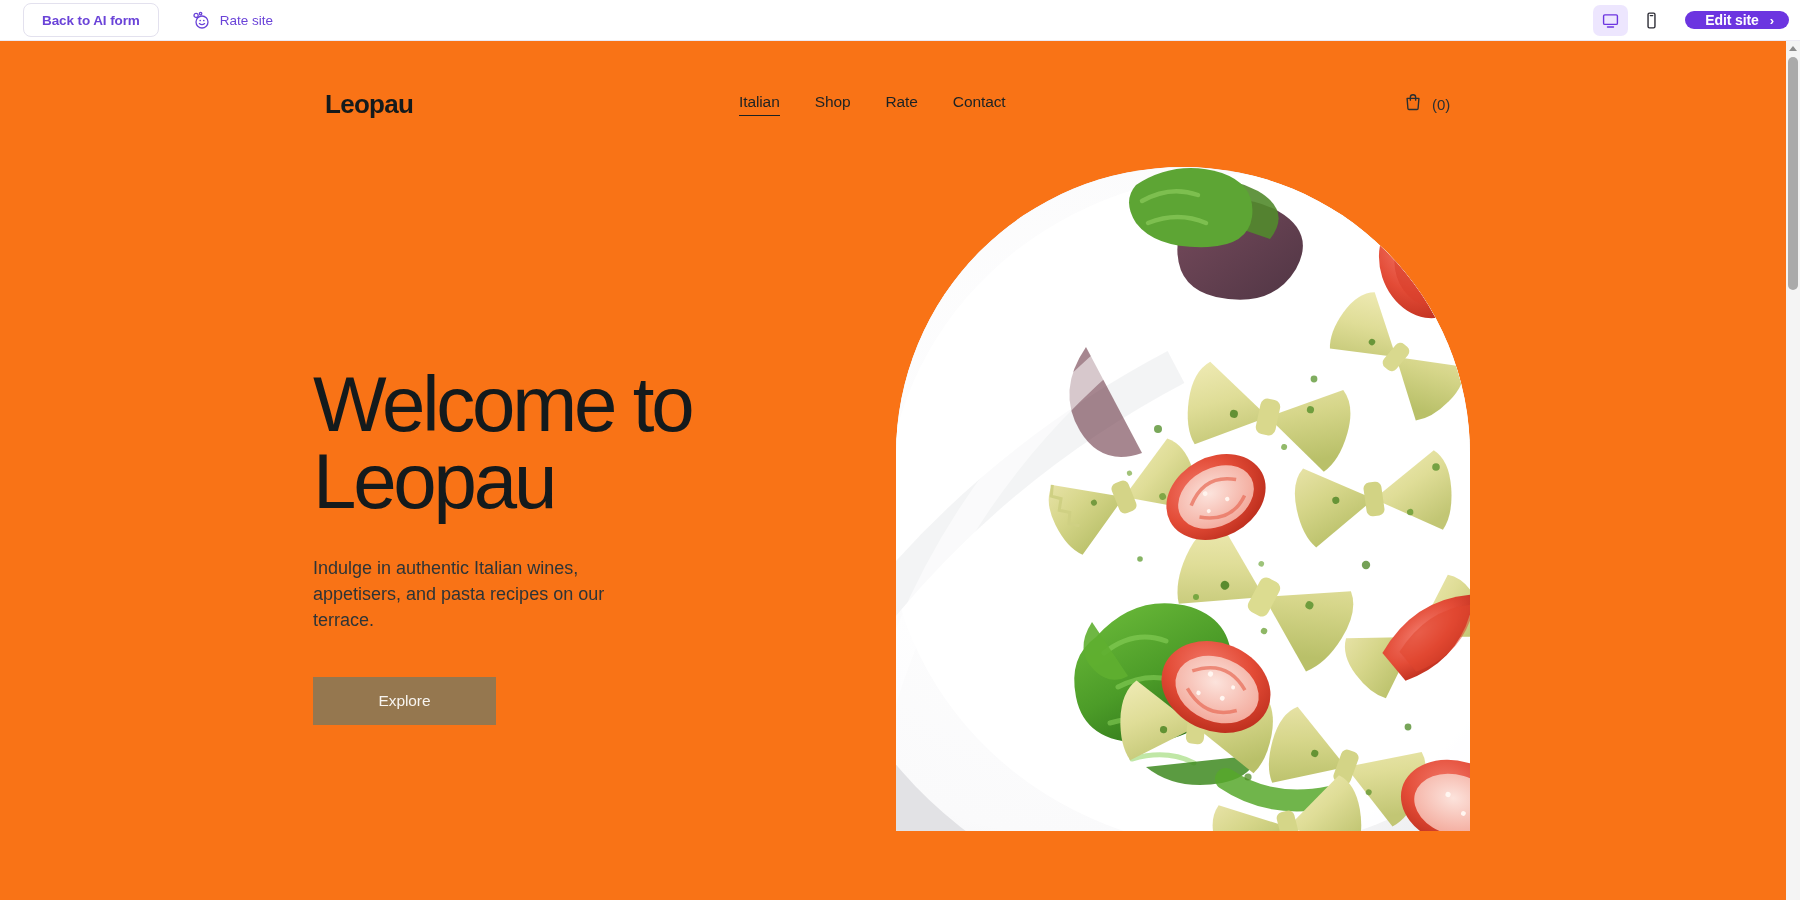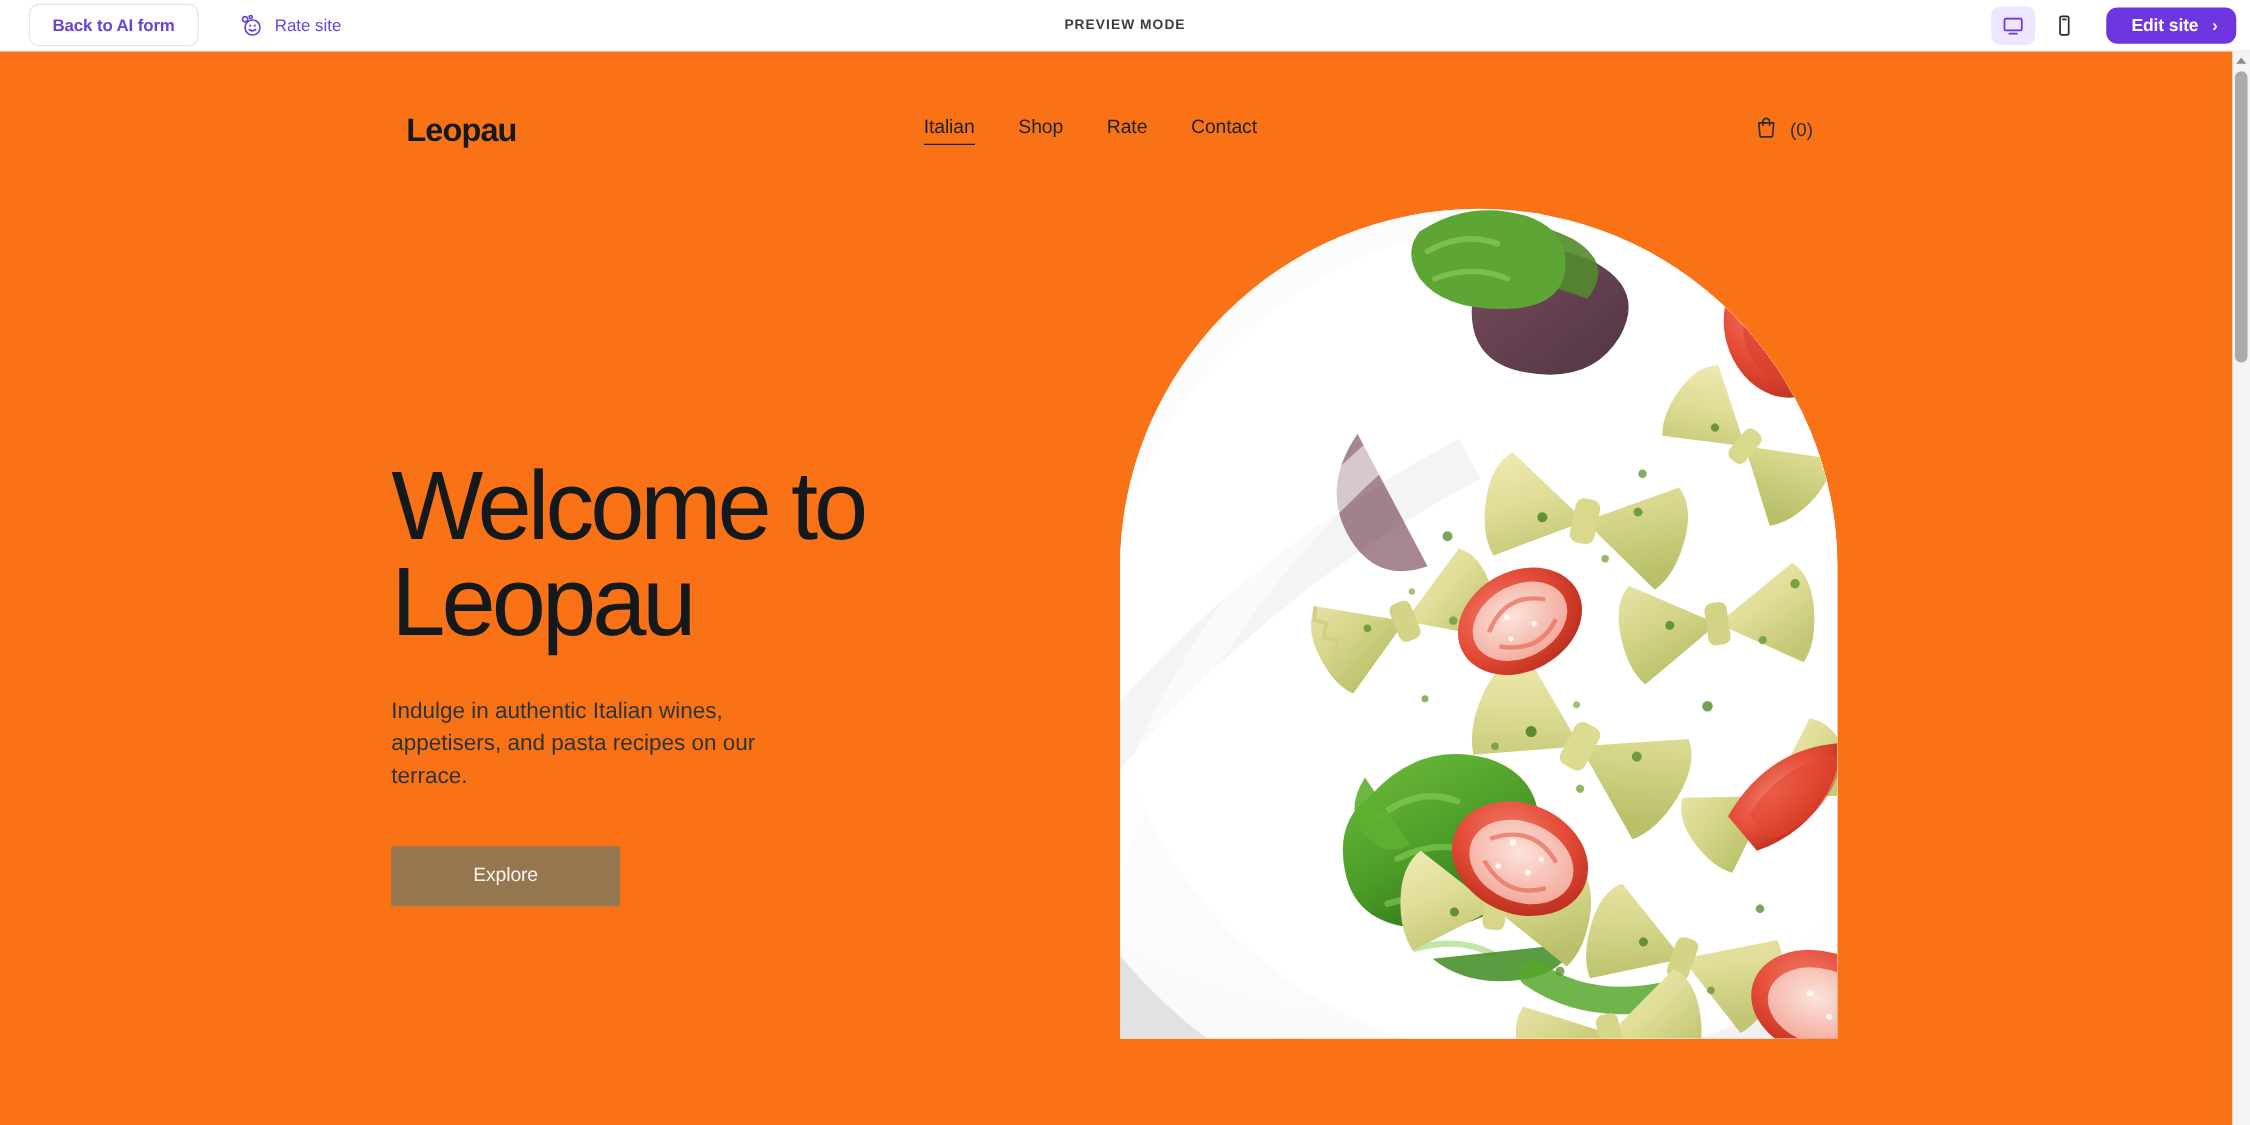--- a/index.html
+++ b/index.html
@@ -81,21 +81,21 @@
     display: flex; align-items: center; justify-content: center;
     cursor: pointer;
     background: transparent;
     border: none;
   }
   .device-btn.active { background: #EDE6FE; }
   .device-btn svg { display: block; }
 
   .edit-site-btn {
     margin-left: 10px;
-    height: 29px;
+    height: 18px;
     padding: 0 15px 0 20px;
     border: none;
     border-radius: 9px;
     background: #6C35E0;
     color: #ffffff;
     font-size: 14px;
     font-weight: bold;
     letter-spacing: -0.1px;
     display: flex;
     align-items: center;
@@ -265,21 +265,20 @@
         <circle cx="9.2" cy="10.5" r="0.85" fill="#6A43D8" stroke="none"></circle>
         <circle cx="12.8" cy="10.5" r="0.85" fill="#6A43D8" stroke="none"></circle>
         <path d="M8.4 13.6 q2.6 2.1 5.2 0" stroke-linecap="round"></path>
         <circle cx="5.1" cy="5.4" r="2.1"></circle>
         <circle cx="9.6" cy="3.6" r="1.2"></circle>
       </svg>
     </span>
     <span>Rate site</span>
   </div>
 
-  <div class="preview-mode-label">PREVIEW MODE</div>
 
   <div class="pb-right">
 
     <button class="device-btn active">
       <span>
         <svg viewBox="0 0 22 22" width="19" height="19" fill="none" stroke="#6C35E0" stroke-width="1.6" stroke-linejoin="round">
           <rect x="3" y="4.5" width="16" height="11" rx="1.4"></rect>
           <line x1="7.5" y1="18.5" x2="14.5" y2="18.5" stroke-linecap="round"></line>
         </svg>
       </span>

